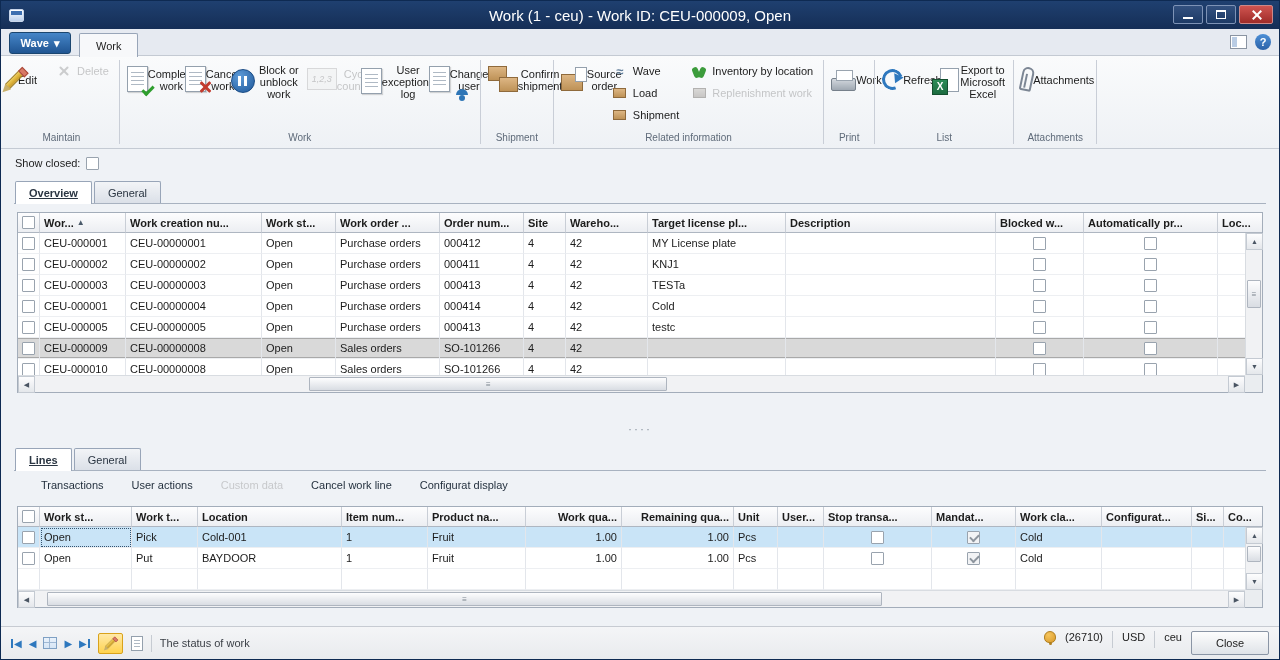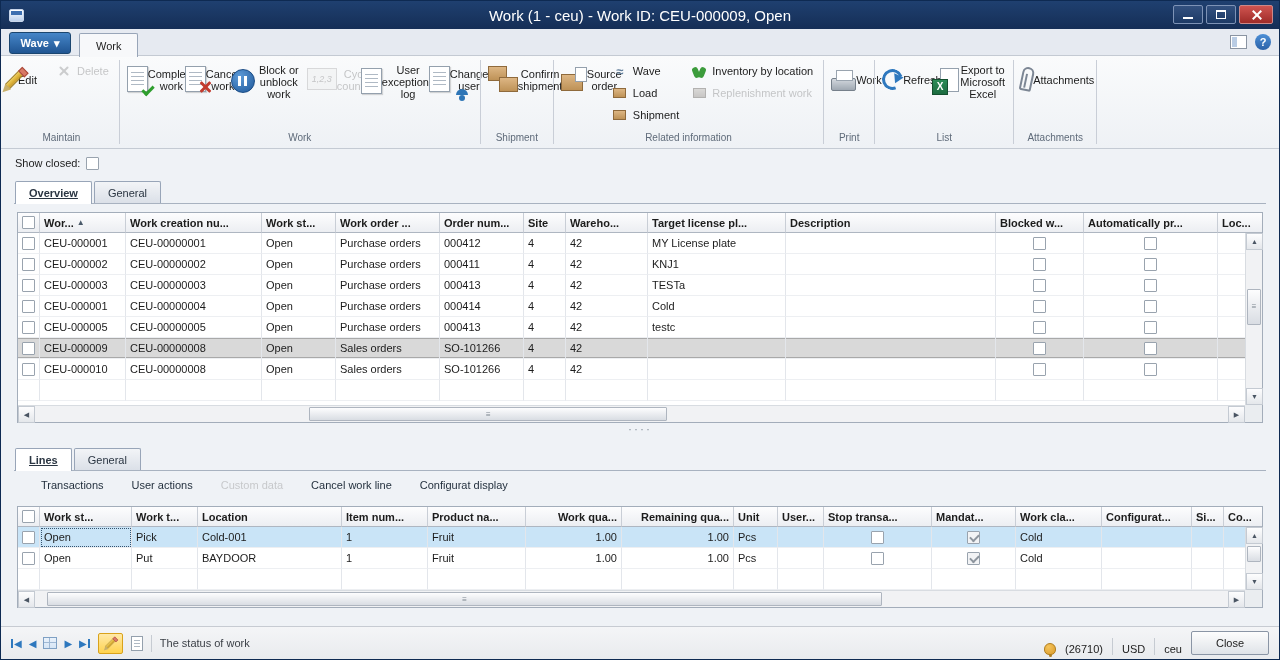--- a/index.html
+++ b/index.html
@@ -195,21 +195,21 @@
   .sgrid { width:14px; height:12px; border:1px solid #7FA0C4; background:linear-gradient(#EAF2FB,#D6E5F5); position:relative; }
   .sgrid::before { content:""; position:absolute; left:0; right:0; top:4px; height:1px; background:#9FB8D4; }
   .sgrid::after { content:""; position:absolute; top:0; bottom:0; left:5px; width:1px; background:#9FB8D4; }
   .spen { width:25px; height:21px; border:1px solid #D9A21B; border-radius:2px;
           background:linear-gradient(#FFE9A8,#FFD34E); display:flex; align-items:center; justify-content:center; }
   .pgm { position:relative; width:12px; height:15px; background:#fff; border:1px solid #94A0AD; }
   .pgm::before { content:""; position:absolute; left:2px; right:2px; top:3px; height:8px;
         background:repeating-linear-gradient(to bottom,#AFB9C4 0,#AFB9C4 1px,transparent 1px,transparent 3px); }
   .vsep { width:1px; height:17px; background:#C6CBD2; }
   .statustext { color:#3A3F46; }
-  .sbright { margin-left:auto; display:flex; align-items:flex-end; gap:9px; }
+  .sbright { margin-left:auto; display:flex; align-items:flex-start; gap:9px; }
   .bell { width:12px; height:12px; border:1px solid #B07E1E; border-radius:50% 50% 42% 42%;
           background:radial-gradient(circle at 35% 30%,#F6C55C,#D99A2B); position:relative; }
   .bell::after { content:""; position:absolute; left:4px; bottom:-3px; width:3px; height:3px;
           border-radius:50%; background:#B07E1E; }
   .closebtn { min-width:78px; height:24px; border:1px solid #8A95A5; border-radius:2px;
           background:linear-gradient(#FDFDFD,#DFE3E8); display:flex; align-items:center;
           justify-content:center; padding:0 18px; }
 </style>
 </head>
 <body>
@@ -434,21 +434,21 @@
   <div class="tabs" style="top:180px; left:14px;">
     <div class="tab active">
         <span>Overview</span>
       </div>
     <div class="tab">
         <span>General</span>
       </div>
   </div>
   <div class="hr" style="top:202px"></div>
 
-  <div class="gridbox" style="top:211px; height:211px;padding-left:16px;">
+  <div class="gridbox" style="top:211px; height:181px;padding-left:16px;">
     <div class="ghead">
       <div class="gh o-sel c">
           <span class="cb"></span>
         </div>
       <div class="gh o0">
           <span>Wor...</span>
           <span class="sortico">▲</span>
         </div>
       <div class="gh o1">
           <span>Work creation nu...</span>

